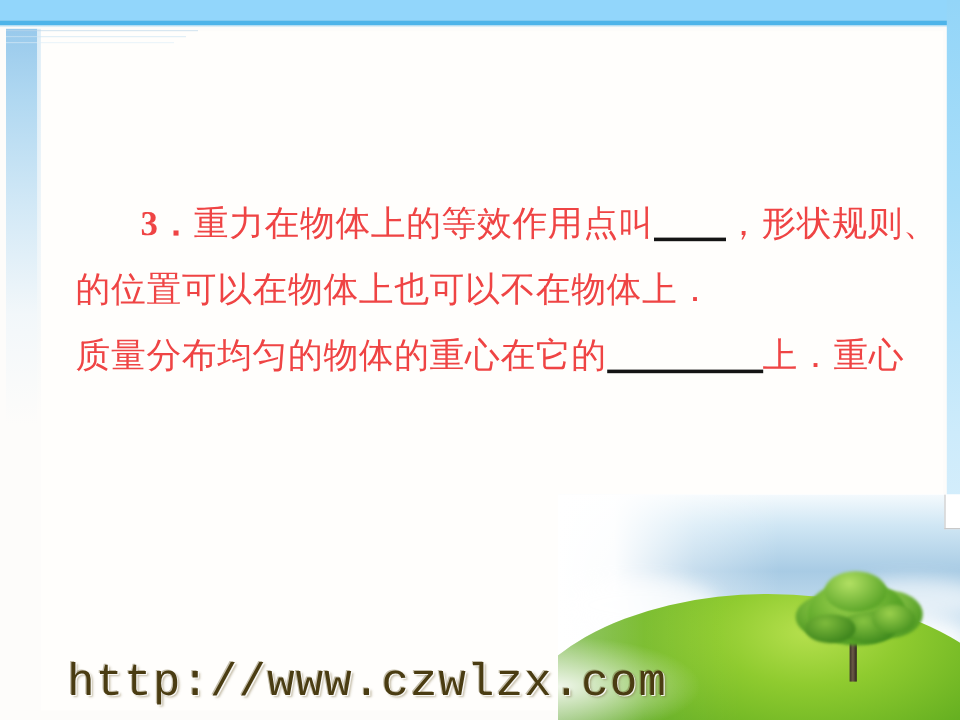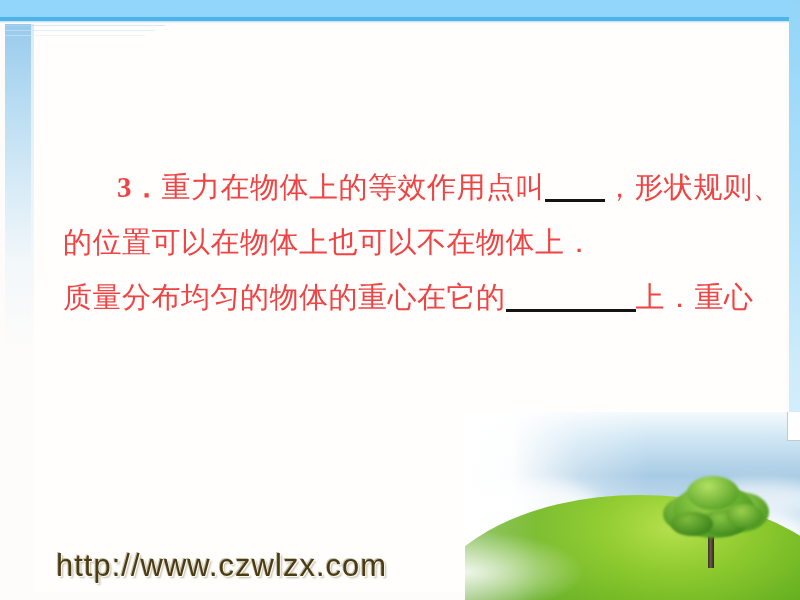--- a/index.html
+++ b/index.html
@@ -188,22 +188,22 @@
     background: #ffffff;
     border-left: 1px solid #c9c9c9;
     border-bottom: 1px solid #c9c9c9;
   }
 
   
   .url {
     position: absolute;
     left: 56px;
     top: 548px;
-    font-family: Liberation Sans, sans-serif;
-    font-size: 31px;
+    font-family: Liberation Mono, monospace;
+    font-size: 38px;
     letter-spacing: 1px;
     color: #4a3c12;
     text-shadow:
        1px 1px 0 rgba(255,255,255,.85),
        2px 2px 2px rgba(120,105,60,.45),
       -1px -1px 0 rgba(90,74,24,.35);
     white-space: nowrap;
   }
 </style>
 </head>

